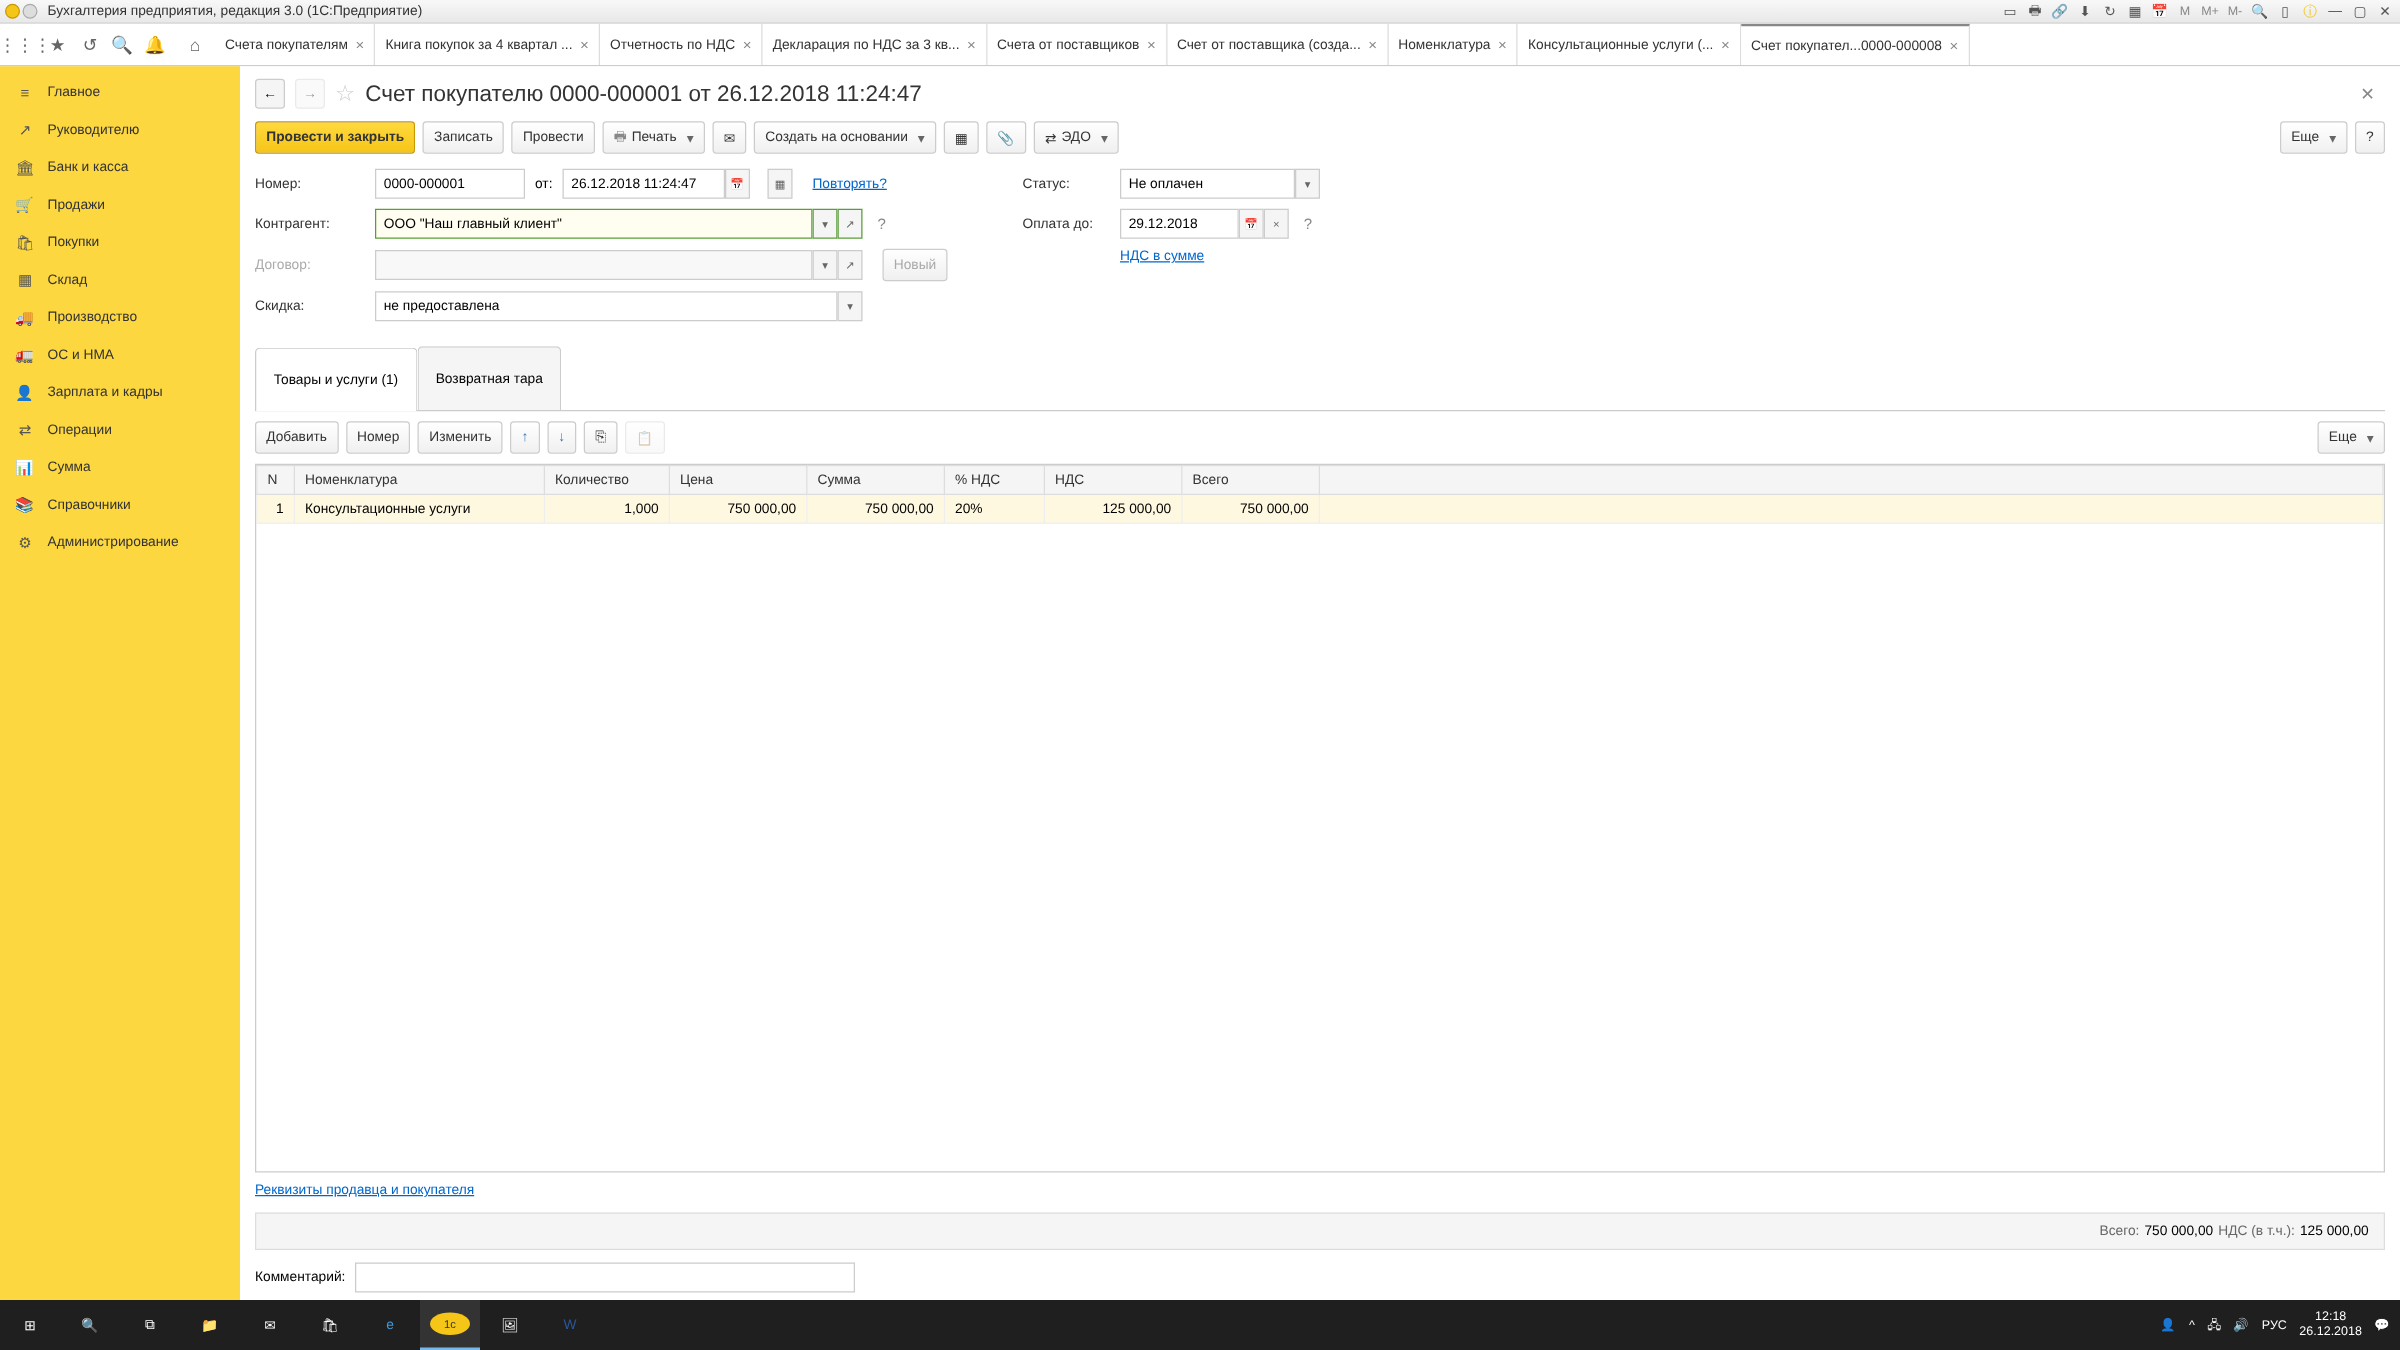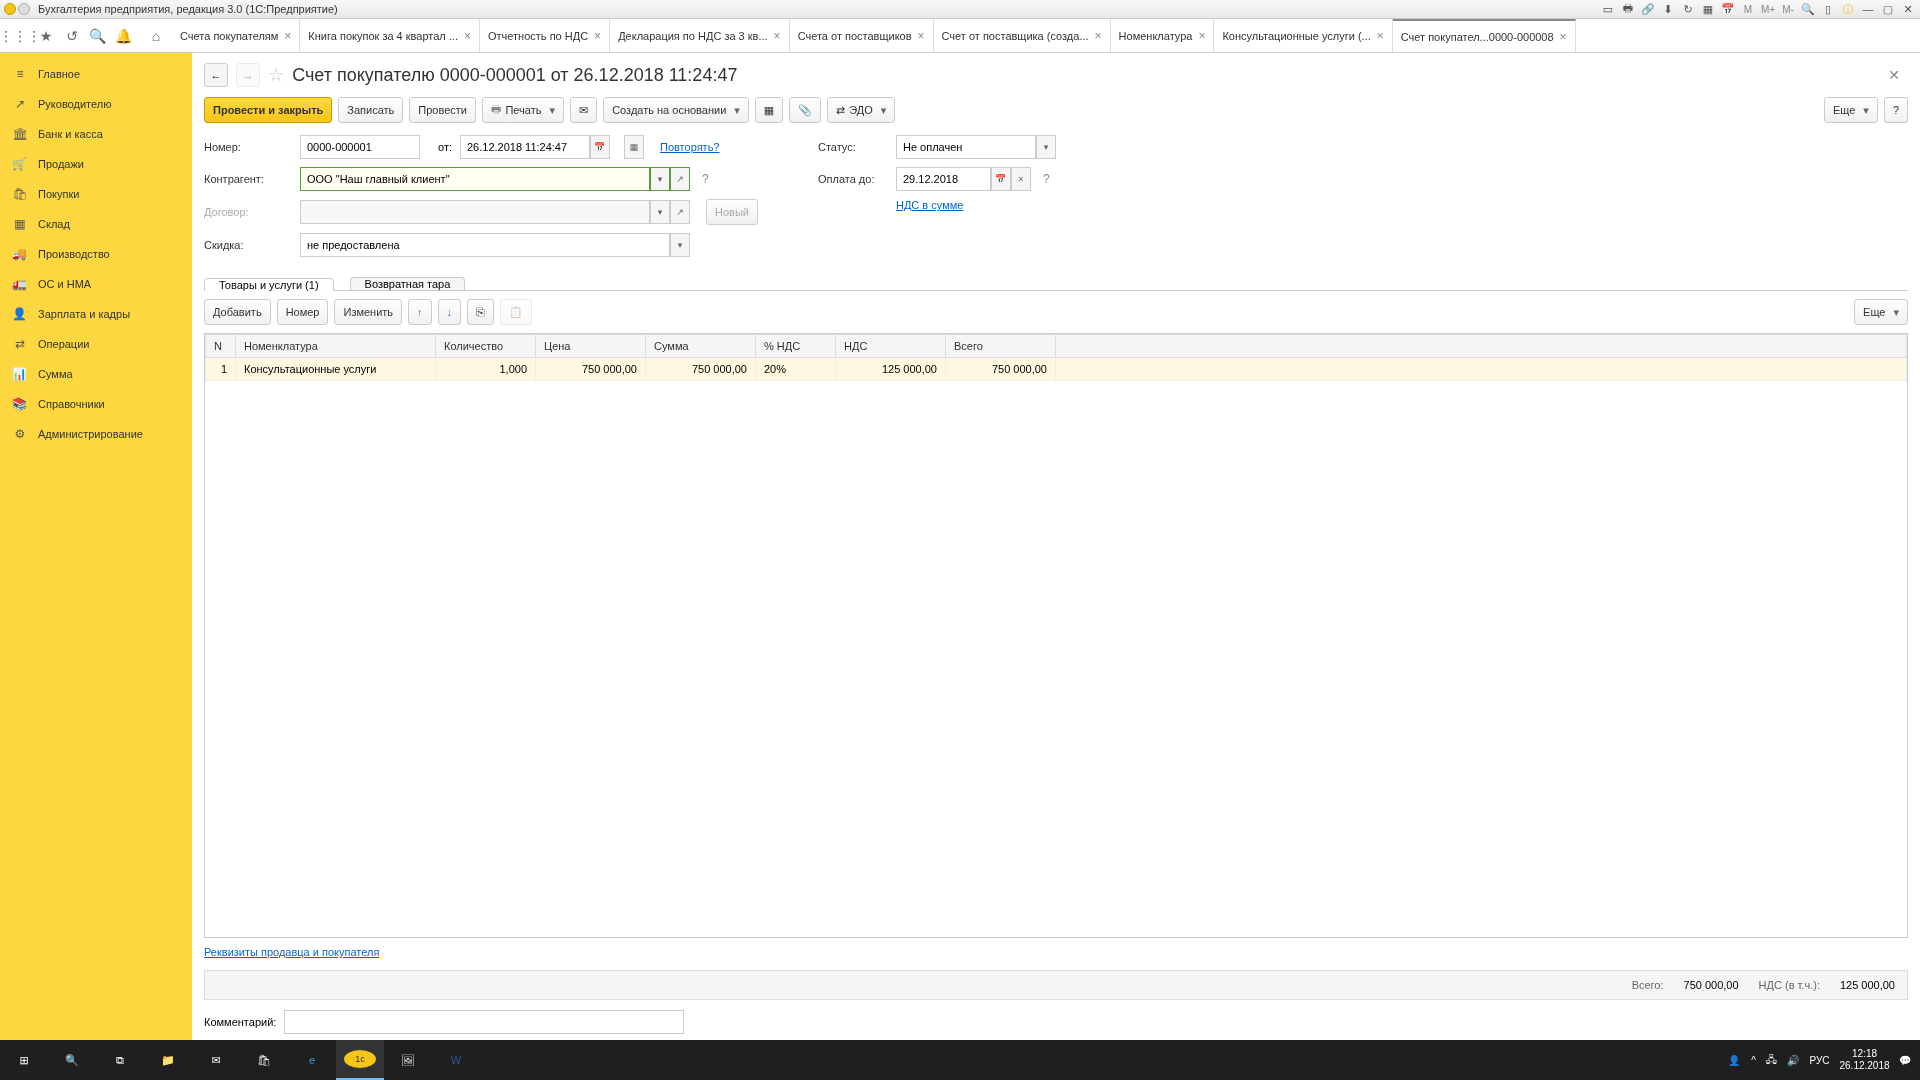--- a/index.html
+++ b/index.html
@@ -53,21 +53,21 @@
 .input-group { display: flex; align-items: center; }
 .input-btn { width: 20px; height: 24px; border: 1px solid #ccc; background: #f5f5f5; display: flex; align-items: center; justify-content: center; cursor: pointer; font-size: 9px; color: #666; }
 .link { color: #0066cc; text-decoration: underline; cursor: pointer; }
 .help-q { color: #888; cursor: pointer; font-size: 12px; margin-left: 4px; }
 
 .form-columns { display: flex; gap: 60px; }
 .form-col { display: flex; flex-direction: column; }
 
 
 .subtabs { display: flex; border-bottom: 1px solid #ccc; margin: 8px 12px 0; }
-.subtab { padding: 0 14px; border: 1px solid #ccc; border-bottom: none; margin-right: 16px; cursor: pointer; background: #f5f5f5; border-radius: 4px 4px 0 0; font-size: 11px; }
+.subtab { padding: 19px 14px; border: 1px solid #ccc; border-bottom: none; margin-right: 0; cursor: pointer; background: #f5f5f5; border-radius: 4px 4px 0 0; font-size: 11px; }
 .subtab.active { background: #fff; position: relative; top: 1px; }
 
 .table-toolbar { display: flex; padding: 8px 12px; gap: 6px; }
 .tbl-spacer { flex: 1; }
 
 .table-wrap { margin: 0 12px; border: 1px solid #ccc; flex: 1; overflow: auto; }
 table.grid { width: 100%; border-collapse: collapse; font-size: 11px; }
 table.grid th { background: #f5f5f5; border: 1px solid #ddd; padding: 5px 8px; text-align: left; font-weight: normal; color: #333; }
 table.grid td { border: 1px solid #eee; padding: 5px 8px; }
 table.grid tr.selected td { background: #fff8e0; }
@@ -250,21 +250,21 @@
       <button class="btn dropdown-arrow">Еще</button>
       <button class="btn">?</button>
     </div>
 
     <div class="form-area">
       <div class="form-columns">
         <div class="form-col">
           <div class="form-row">
             <span class="form-label form-label-w">Номер:</span>
             <input class="input" style="width: 120px;" value="0000-000001">
-            <span style="margin-left:10px">от:</span>
+            <span style="">от:</span>
             <div class="input-group">
               <input class="input" style="width: 130px;" value="26.12.2018 11:24:47">
               <div class="input-btn">📅</div>
             </div>
             <div class="input-btn" style="margin-left:6px">▦</div>
             <span class="link" style="margin-left:8px">Повторять?</span>
           </div>
           <div class="form-row">
             <span class="form-label form-label-w">Контрагент:</span>
             <div class="input-group">
@@ -361,21 +361,21 @@
               <td></td>
             </tr>
           </tbody>
       </table>
     </div>
 
     <div class="bottom-links">
       <span class="link">Реквизиты продавца и покупателя</span>
     </div>
 
-    <div class="totals-bar" style="justify-content:flex-end;gap:20px">
+    <div class="totals-bar" style="justify-content:flex-end;gap:4px">
       <span class="label">Всего:</span>
       <span>750 000,00</span>
       <span class="label">НДС (в т.ч.):</span>
       <span>125 000,00</span>
     </div>
 
     <div class="comment-row">
       <span>Комментарий:</span>
       <input class="input" style="width: 400px;">
     </div>

